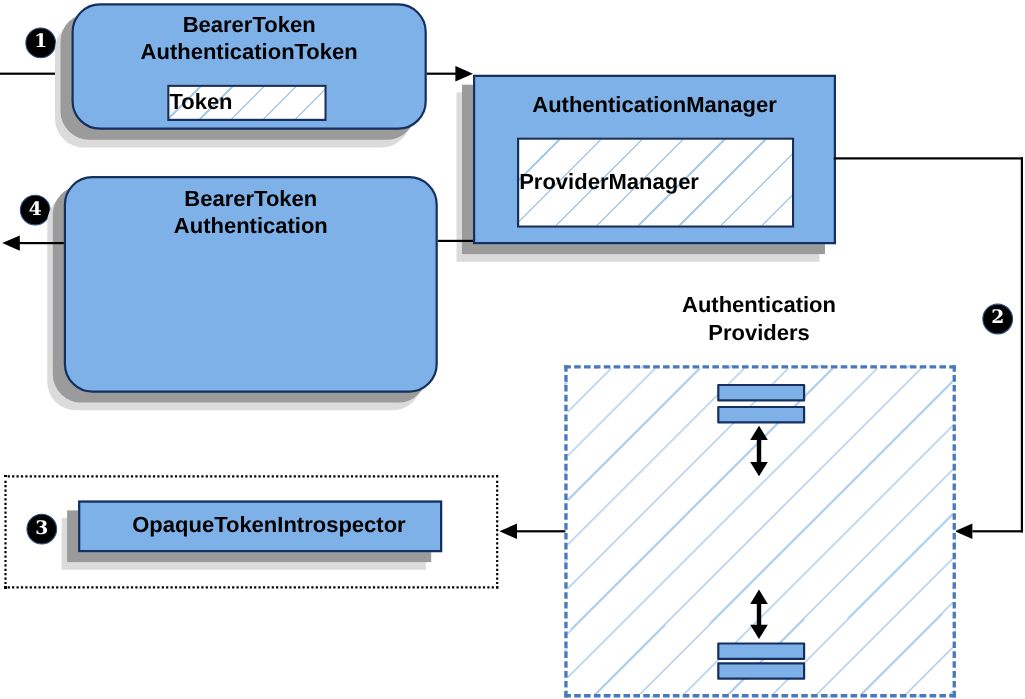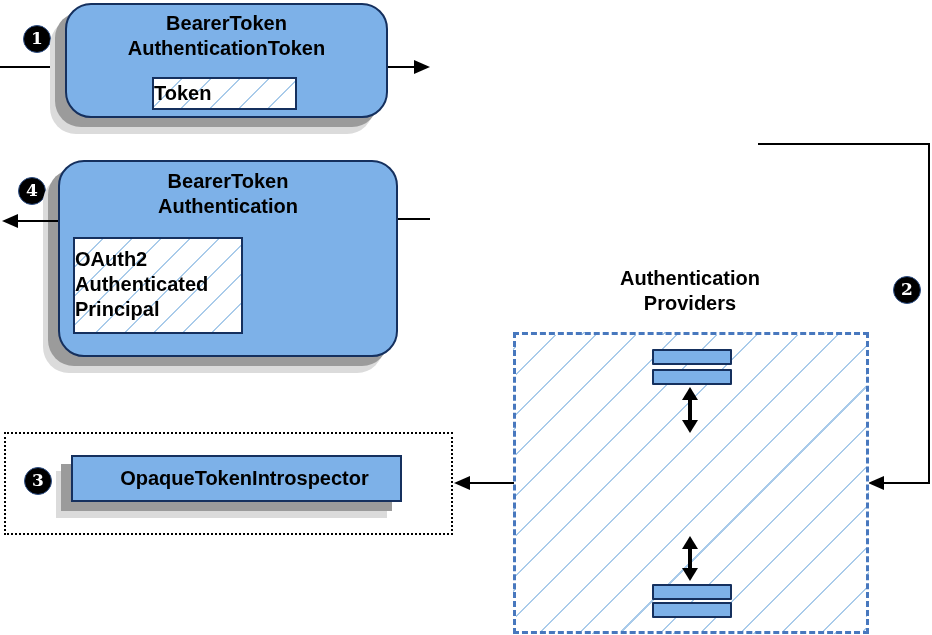--- a/index.html
+++ b/index.html
@@ -111,31 +111,32 @@
 
   <div class="node rounded shadowed" style="left:65px; top:3px; width:323px; height:115px;">
     <div class="node-title ml" style="padding-top:6px;">BearerToken
 AuthenticationToken</div>
     <div class="inner-box hatch-sm" style="left:85px; top:72px; width:145px; height:33px; line-height:29px;">Token</div>
   </div>
 
   <div class="hline" style="left:388px; top:66px; width:28px;"></div>
   <div class="ah ah-r" style="left:414px; top:60px;"></div>
 
+  <div class="node shadowed" style="left:430px; top:68px; width:330px; height:154px;">
+    <div class="node-title" style="padding-top:14px;">AuthenticationManager</div>
+    <div class="inner-box hatch-md" style="left:38px; top:55px; width:252px; height:82px; line-height:78px;">ProviderManager</div>
+  </div>
 
   <div class="badge" style="left:18px; top:177px;">4</div>
 
   <div class="hline" style="left:398px; top:218px; width:32px;"></div>
 
   <div class="node rounded shadowed" style="left:58px; top:160px; width:340px; height:197px;">
     <div class="node-title ml" style="padding-top:7px;">BearerToken
 Authentication</div>
-    <div class="inner-box hatch-sm ml" style="left:13px; top:75px; width:170px; height:97px; line-height:25px; padding-top:8px;">OAuth2
-Authenticated
-Principal</div>
   </div>
 
   <div class="hline" style="left:14px; top:220px; width:44px;"></div>
   <div class="ah ah-l" style="left:2px; top:214px;"></div>
 
   <div class="hline" style="left:758px; top:143px; width:172px;"></div>
   <div class="vline" style="left:928px; top:143px; height:341px;"></div>
   <div class="hline" style="left:884px; top:482px; width:46px;"></div>
   <div class="ah ah-l" style="left:868px; top:476px;"></div>
 

